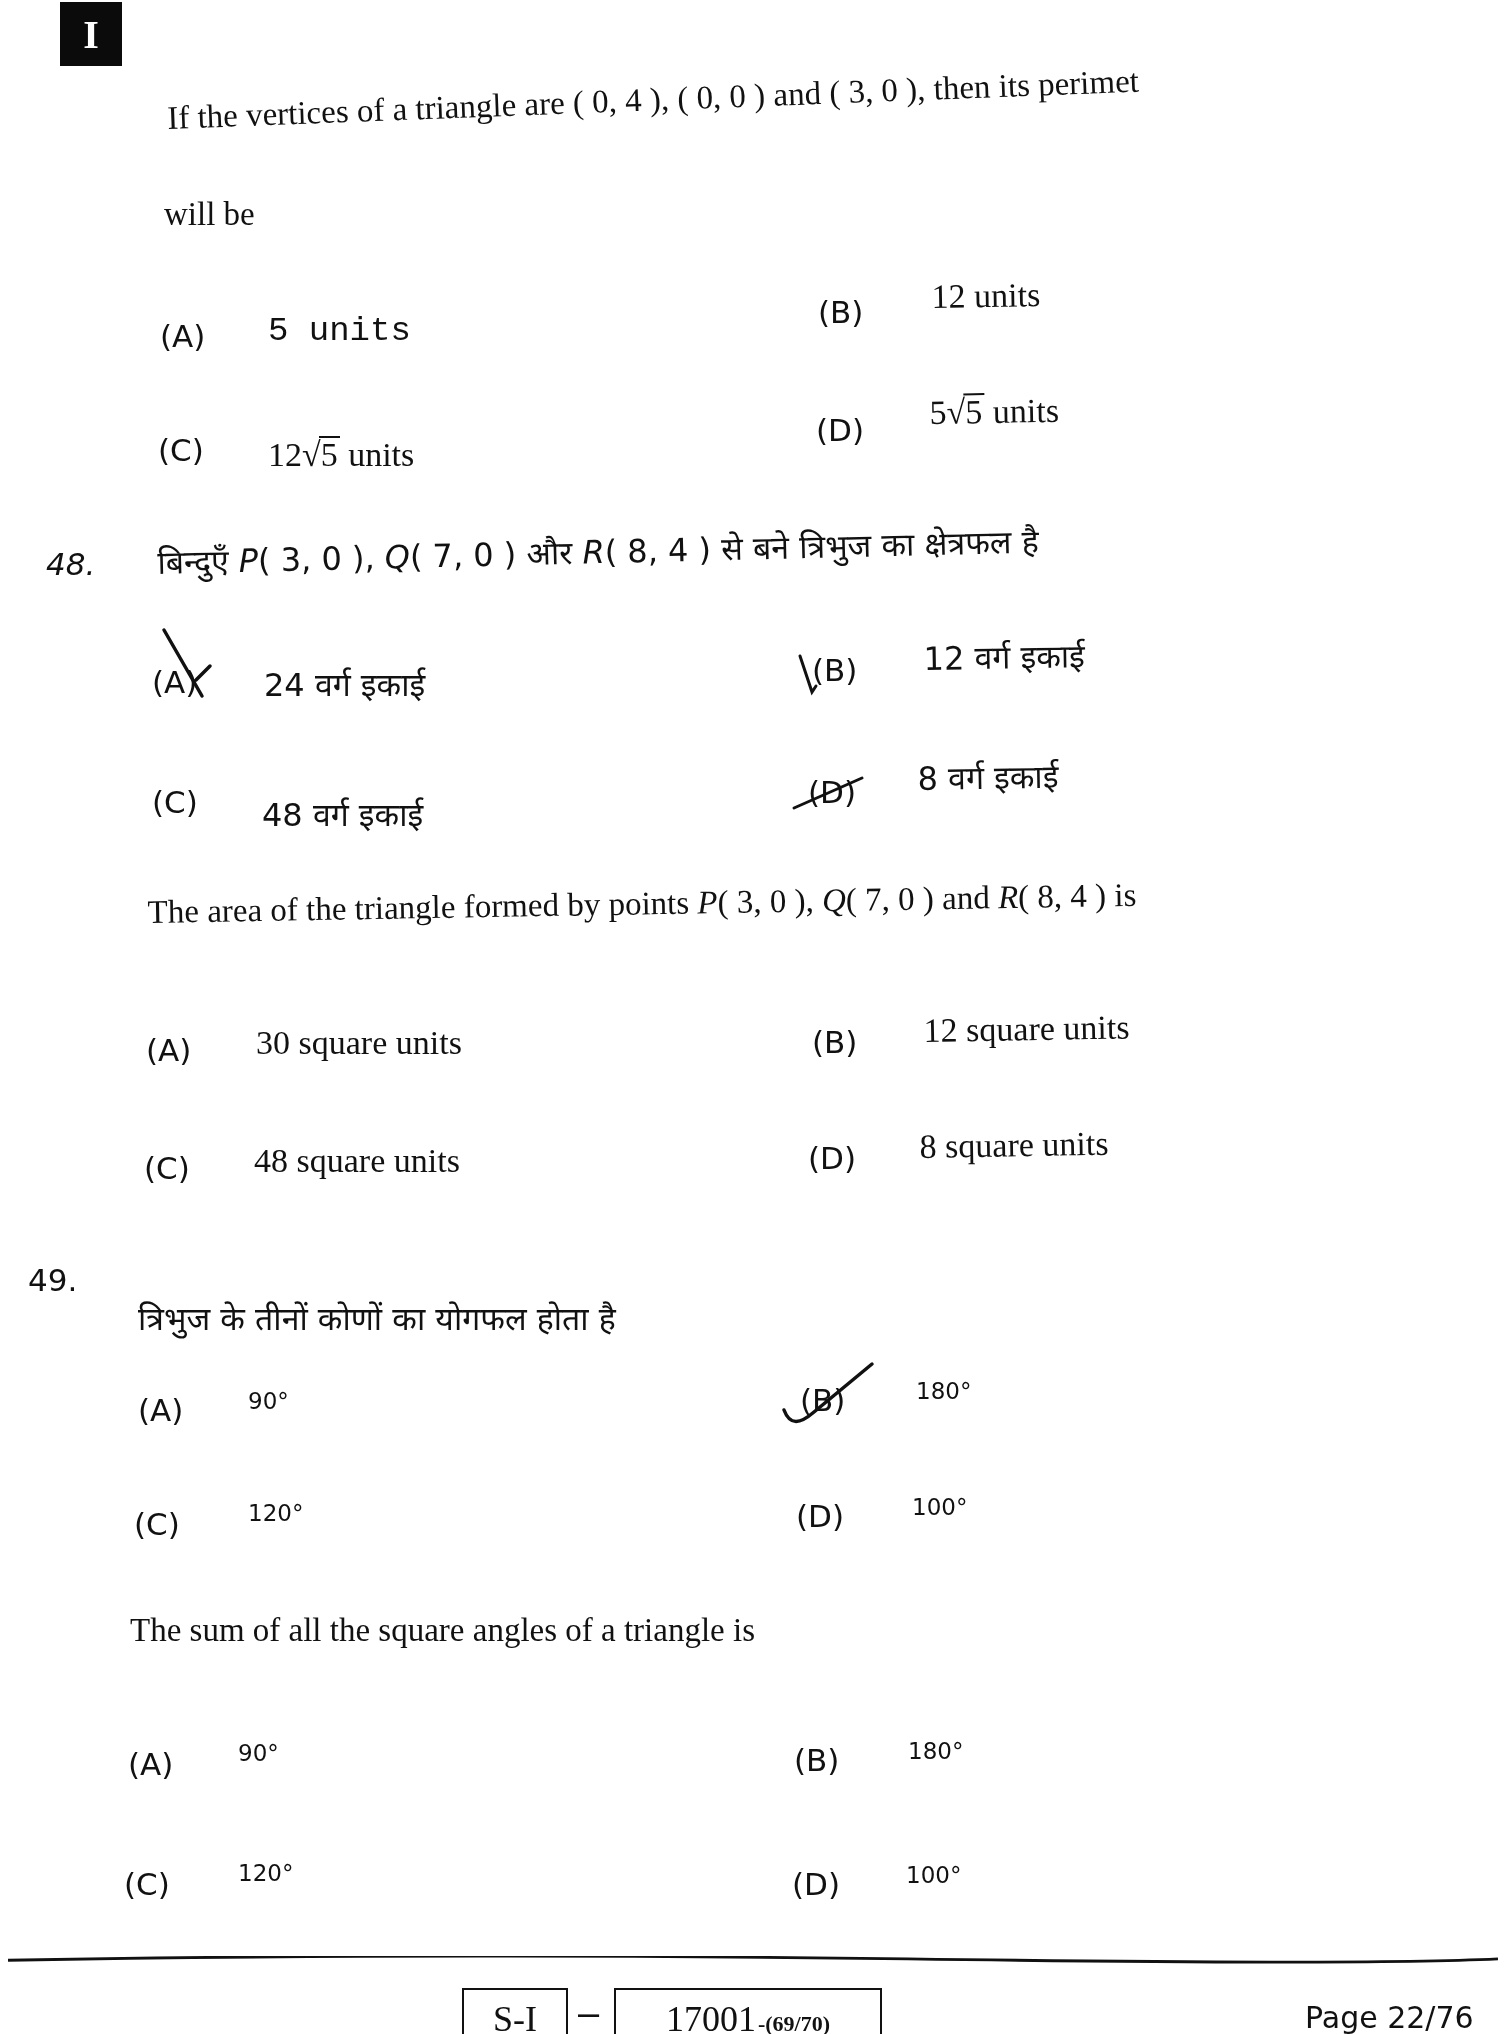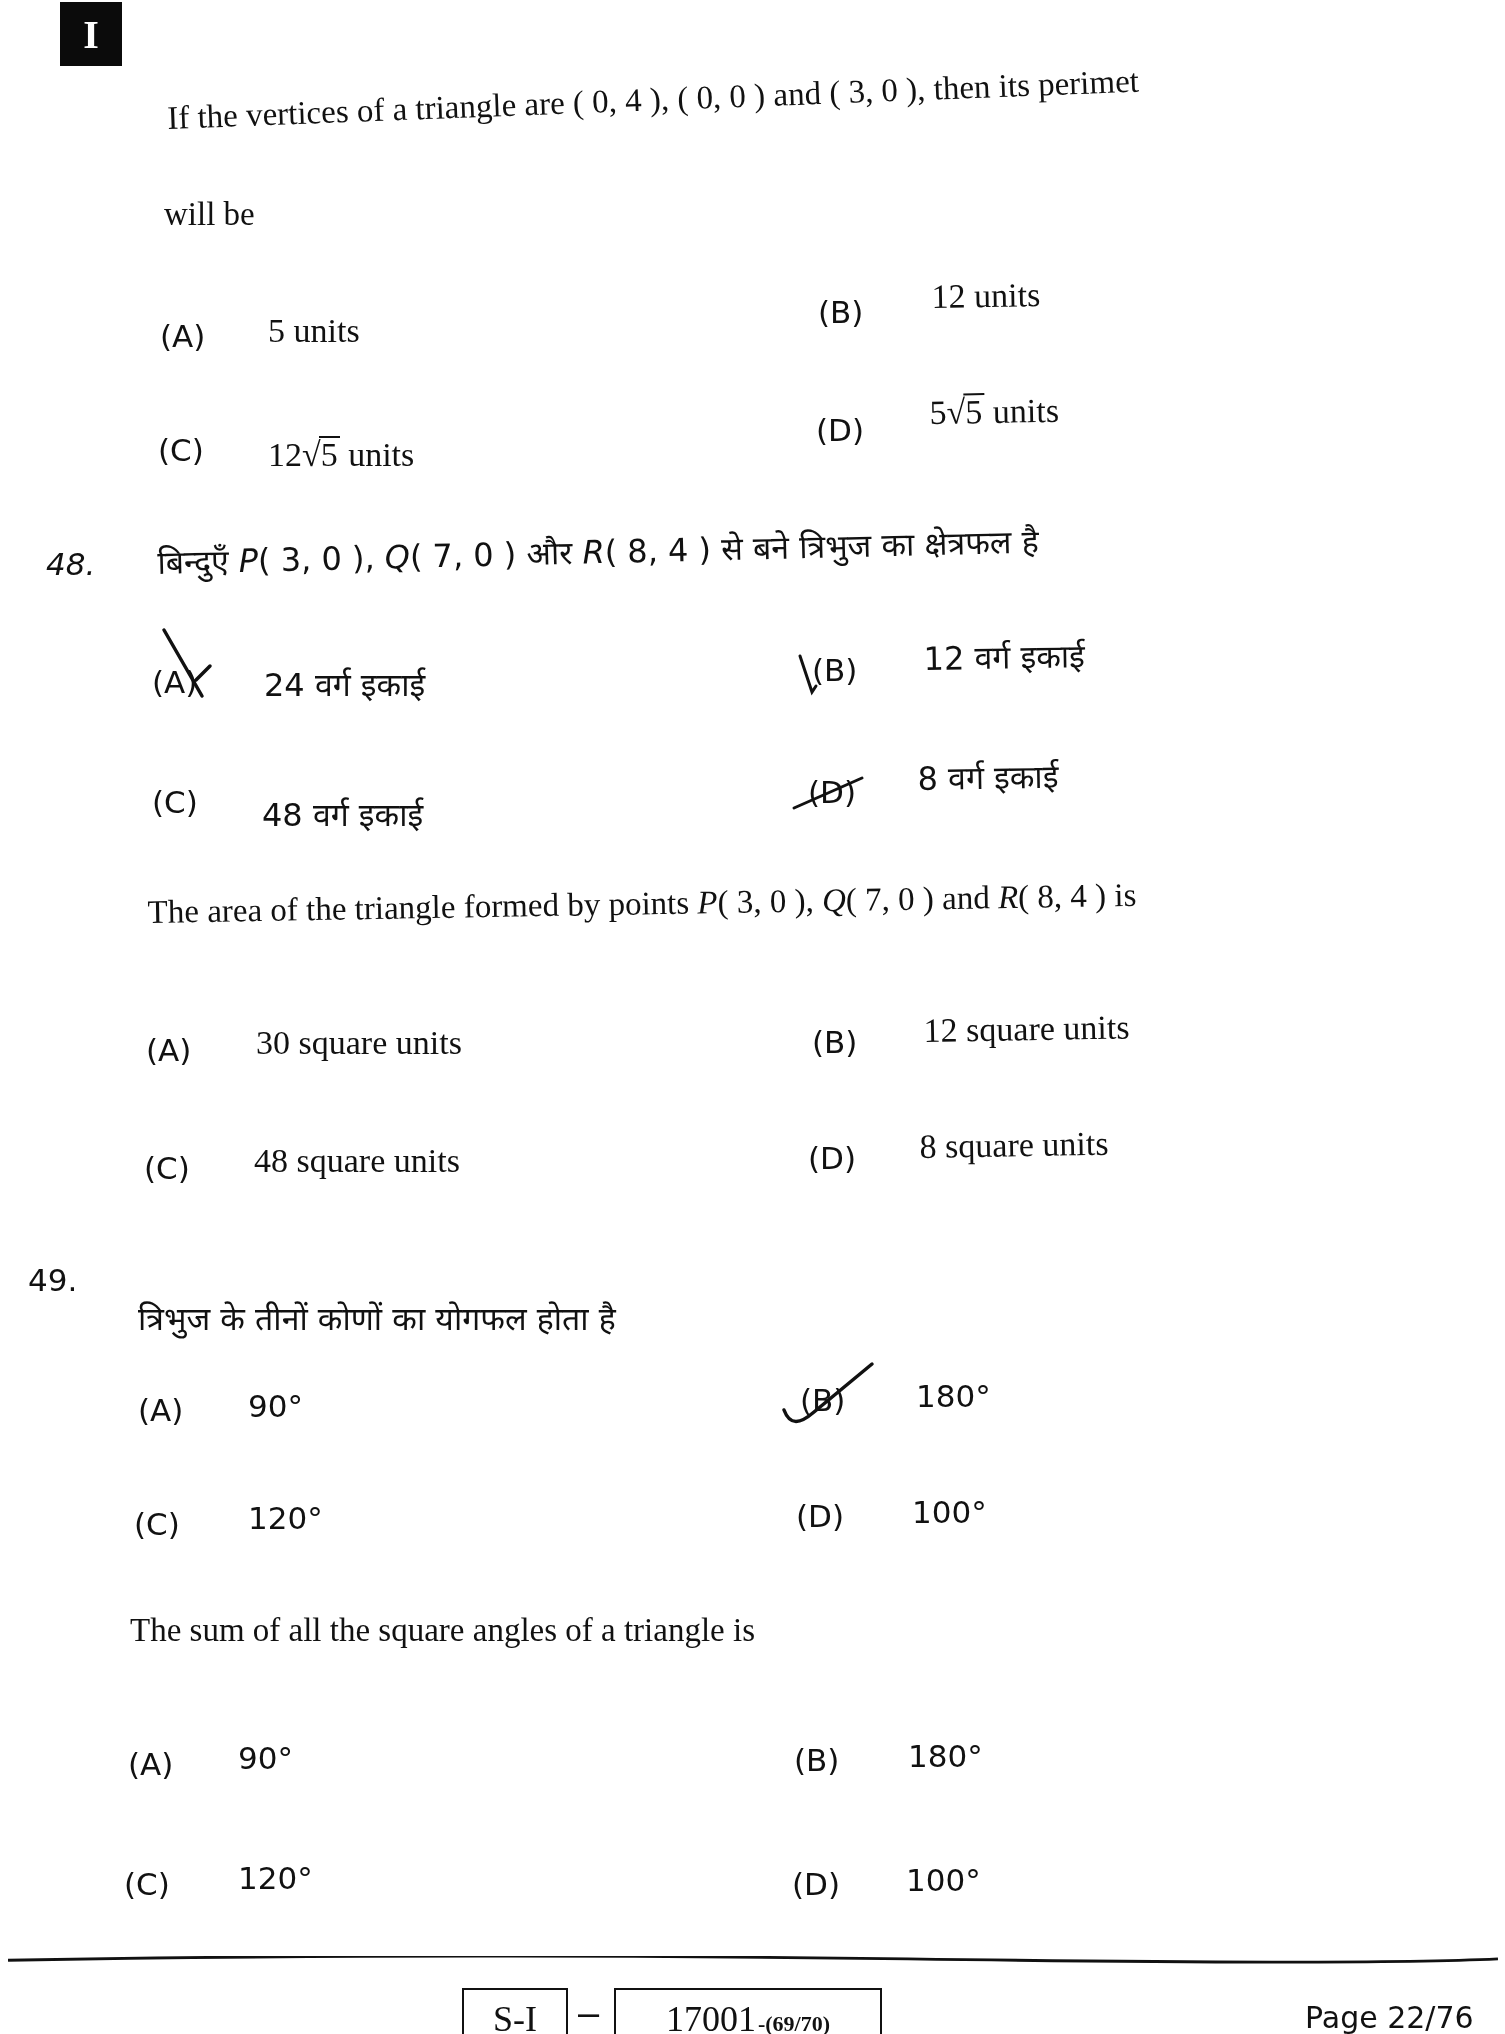--- a/index.html
+++ b/index.html
@@ -20,21 +20,21 @@
       font-family: "Liberation Serif", serif; font-weight: bold; font-size: 40px;
     }
     .q-text { font-size: 33px; }
     .q-text-en { font-family: "Liberation Serif", serif; }
     .q-text-hi { font-family: "DejaVu Sans", sans-serif; font-size: 32px; }
     .q-num { font-family: "DejaVu Sans", sans-serif; font-size: 31px; }
     .opt-label { font-family: "DejaVu Sans", sans-serif; font-size: 31px; }
     .opt-val { font-size: 33px; }
     .opt-val-hi { font-family: "DejaVu Sans", sans-serif; font-size: 32px; }
     .opt-val-en { font-family: "Liberation Serif", serif; font-size: 34px; }
-    .sans-val { font-family: "DejaVu Sans", sans-serif; font-size: 31px; text-align: right; }
+    .sans-val { font-family: "DejaVu Sans", sans-serif; font-size: 23px; text-align: right; }
     .tilt1 { transform-origin: left bottom; transform: rotate(-2.2deg); }
     .tilt2 { transform-origin: left bottom; transform: rotate(-1.4deg); }
     .tilt3 { transform-origin: left bottom; transform: rotate(-1deg); }
     .ital { font-style: italic; }
     .sqrt { display: inline-block; border-top: 2px solid #111; padding: 0 2px; line-height: 1; margin-left: -2px; }
     .mark-svg { position: absolute; overflow: visible; }
     .footer-rule {
       position: absolute; left: 8px; top: 1956px; width: 1490px; height: 10px;
     }
     .footer-box {
@@ -56,21 +56,21 @@
 </div>
 
 <div class="abs q-text q-text-en tilt1" style="left:168px; top:100px;">
   <span>If the vertices of a triangle are ( 0, 4 ), ( 0, 0 ) and ( 3, 0 ), then its perimet</span>
 </div>
 <div class="abs q-text q-text-en" style="left:164px; top:196px;">
   <span>will be</span>
 </div>
 
 <div class="abs opt-label" style="left:160px; top:318px;">(A)</div>
-<div class="abs opt-val opt-val-en" style="left:268px; top:312px;">5 units</div>
+<div class="abs opt-val opt-val-en" style="left:268px; top:312px;font-family:Liberation Mono, monospace;">5 units</div>
 
 <div class="abs opt-label" style="left:818px; top:294px;">(B)</div>
 <div class="abs opt-val opt-val-en tilt3" style="left:932px; top:278px;">12 units</div>
 
 <div class="abs opt-label" style="left:158px; top:432px;">(C)</div>
 <div class="abs opt-val opt-val-en" style="left:268px; top:424px;margin-top:12px;">
   <span>12</span><span>√</span><span class="sqrt">5</span><span> units</span>
 </div>
 
 <div class="abs opt-label" style="left:816px; top:412px;">(D)</div>

